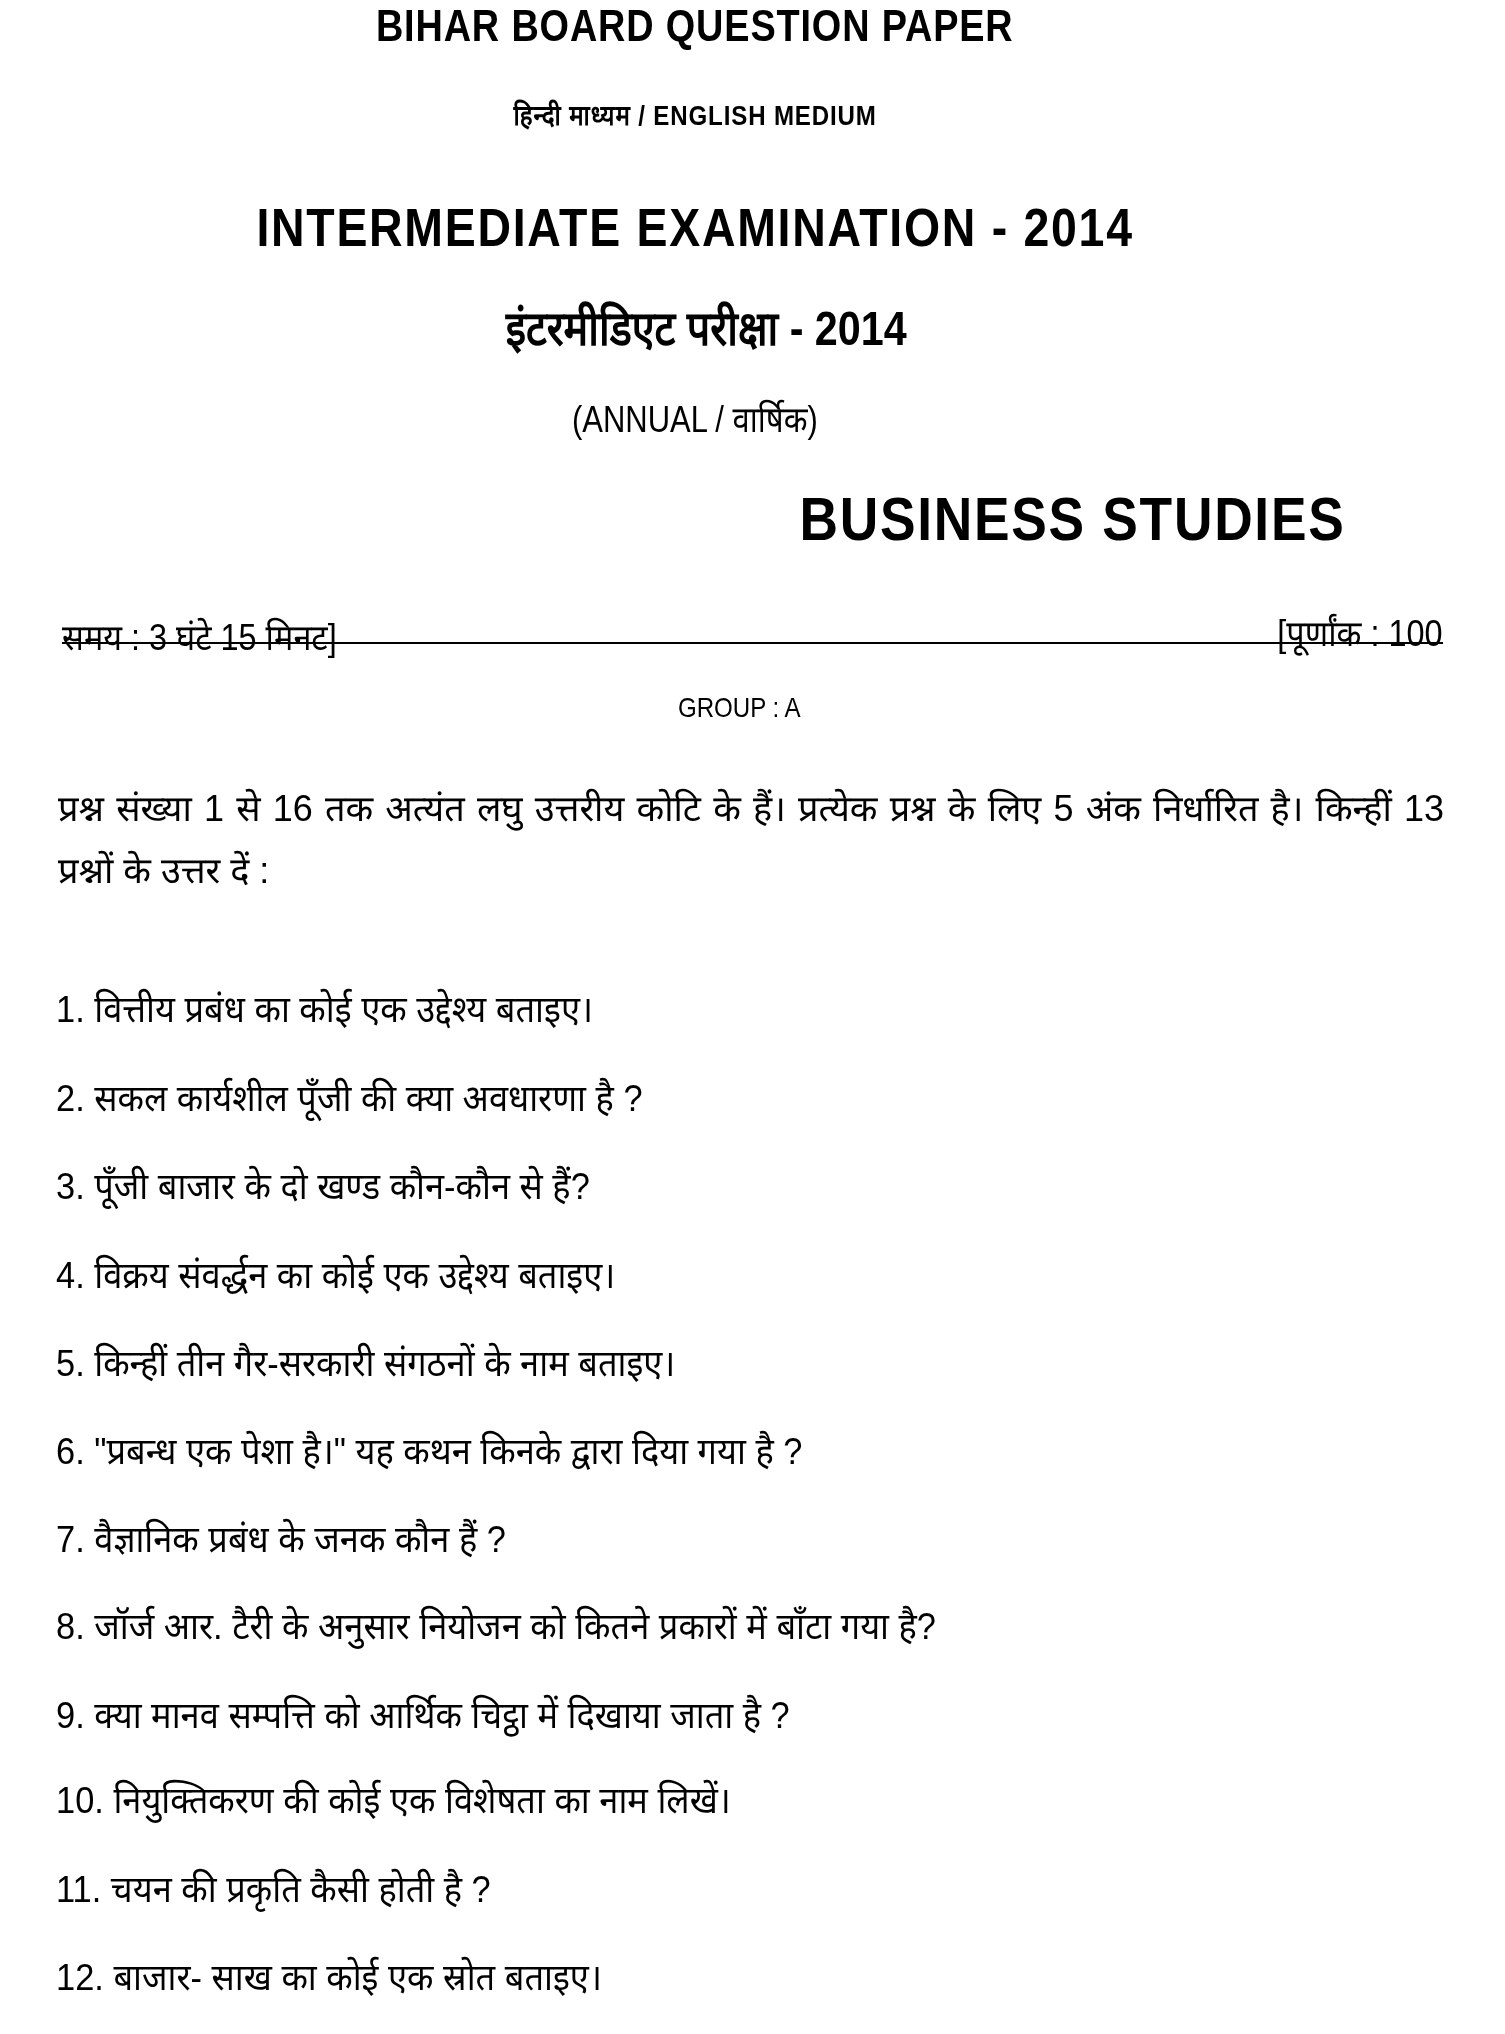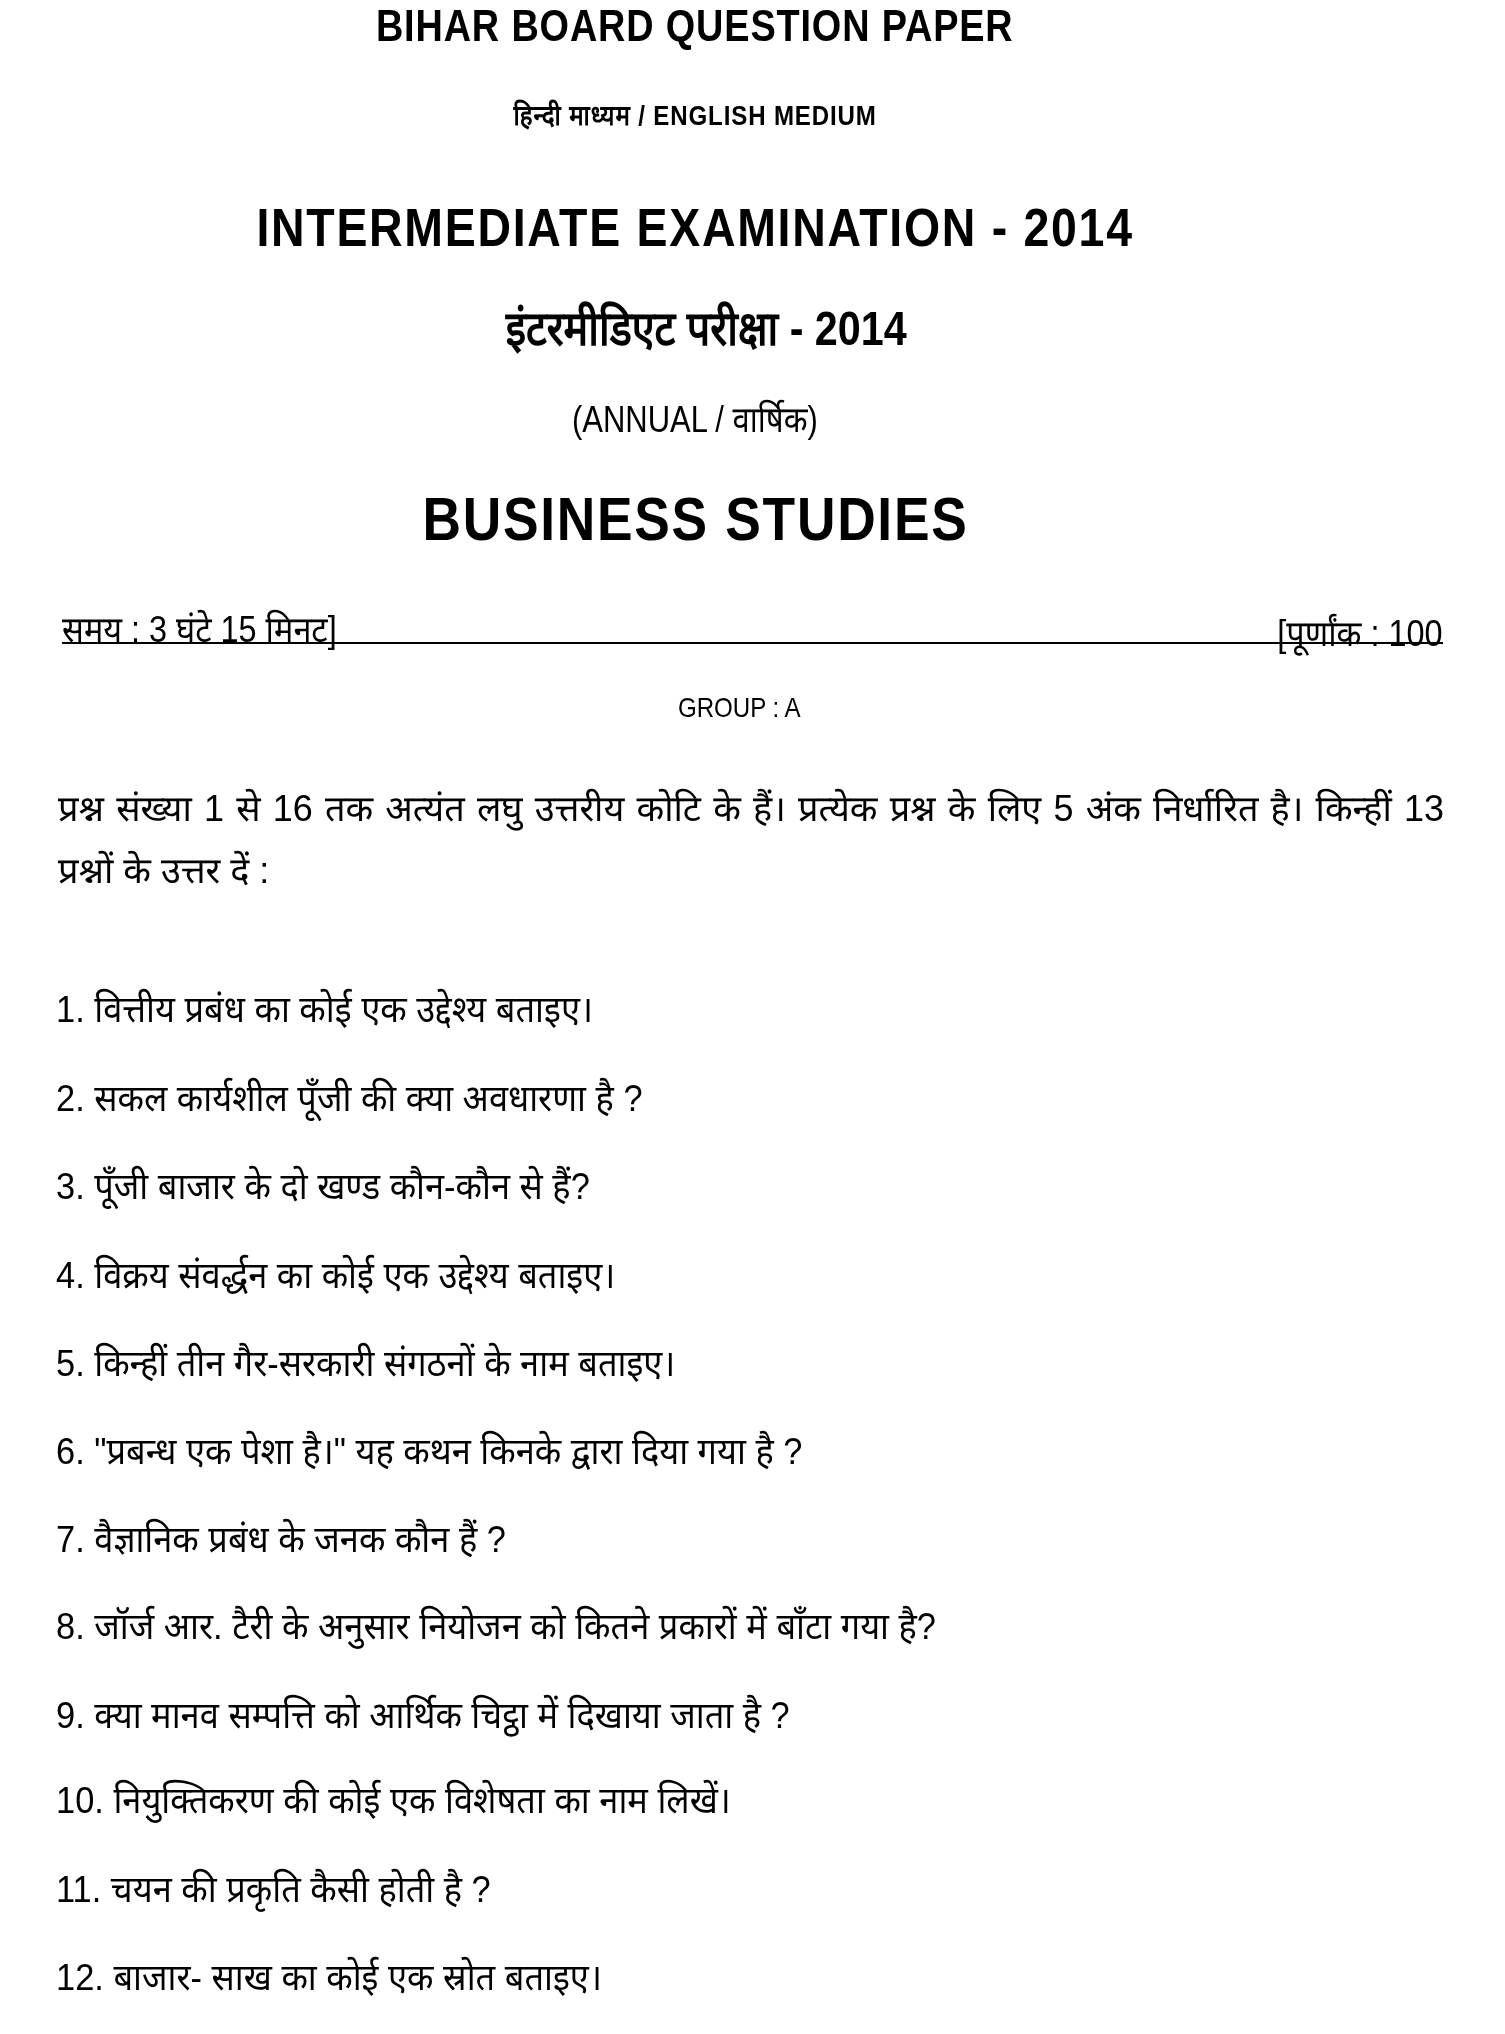--- a/index.html
+++ b/index.html
@@ -10,27 +10,27 @@
   .line {
     position: absolute; left: 0; width: 1390px; text-align: center;
     white-space: nowrap; line-height: 1;
   }
   .cond { display: inline-block; transform: scaleX(0.86); transform-origin: center center; }
   .t1 { top: 4px; font-size: 44px; font-weight: bold; letter-spacing: 1px; }
   .t2 { top: 102px; font-size: 28px; font-weight: bold; letter-spacing: 1px; }
   .t3 { top: 200px; font-size: 54px; font-weight: bold; letter-spacing: 2px; }
   .t4 { top: 305px; font-size: 48px; font-weight: bold; padding-left: 11px; }
   .t5 { top: 402px; font-size: 36px; }
-  .t6 { top: 488px; font-size: 62px; font-weight: bold; letter-spacing: 2px; }
+  .t6 { top: 488px; font-size: 62px; font-weight: bold; letter-spacing: 2px; text-align: right; }
 
   .timeline {
     position: absolute; left: 62px; width: 1381px; top: 604px; height: 38px;
     border-bottom: 2px solid #000; font-size: 36px; line-height: 36px;
   }
-  .timeline .left { position: absolute; left: 0; top: 8px; }
+  .timeline .left { position: absolute; left: 0; top: 16px; }
   .timeline .right { position: absolute; right: 0; top: 12px; }
   .cond-l { display: inline-block; transform: scaleX(0.9); transform-origin: left center; white-space: nowrap; }
   .cond-r { display: inline-block; transform: scaleX(0.9); transform-origin: right center; white-space: nowrap; }
 
   .group { top: 694px; font-size: 28px; margin-left: 44px; }
 
   .instr {
     position: absolute; left: 58px; width: 1386px; top: 778px;
     font-size: 36px; line-height: 62px; text-align: justify; text-align-last: left;
   }

